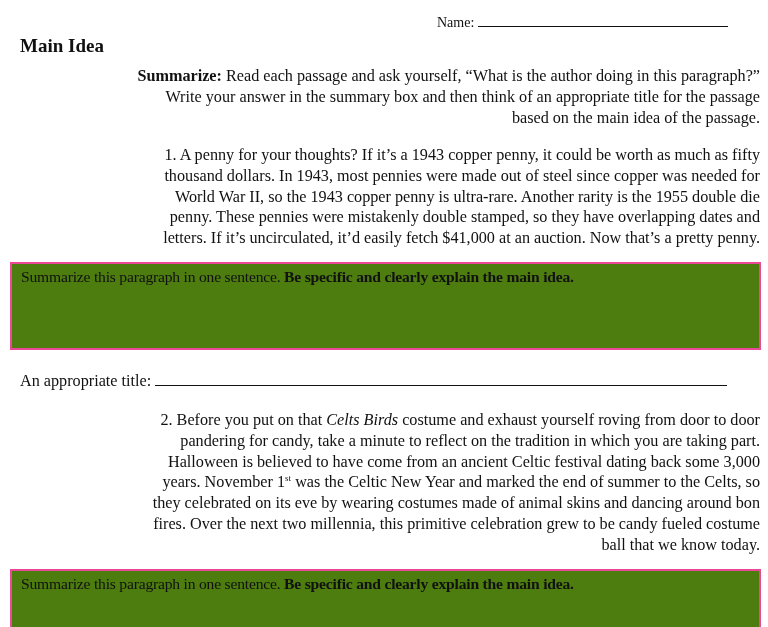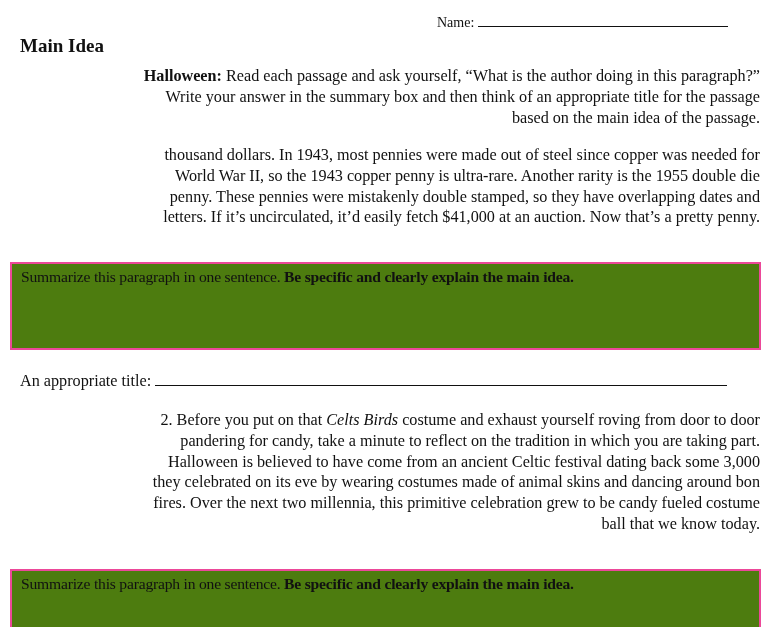--- a/index.html
+++ b/index.html
@@ -35,44 +35,46 @@
 </head>
 <body>
 
 <div class="abs name-row">
   <span>Name:</span><span class="name-line"></span>
 </div>
 
 <div class="abs title">Main Idea</div>
 
 <div class="abs para directions">
-  <span class="line"><b>Halloween:</b><span> Read each passage and ask yourself, “What is the author doing in this paragraph?”</span></span>
+  <span class="line"><b>Summarize:</b><span> Read each passage and ask yourself, “What is the author doing in this paragraph?”</span></span>
   <span class="line">Write your answer in the summary box and then think of an appropriate title for the passage</span>
   <span class="line">based on the main idea of the passage.</span>
 </div>
 
 <div class="abs para p1">
+  <span class="line">1.  A penny for your thoughts?  If it’s a 1943 copper penny, it could be worth as much as fifty</span>
   <span class="line">thousand dollars.  In 1943, most pennies were made out of steel since copper was needed for</span>
   <span class="line">World War II, so the 1943 copper penny is ultra-rare.  Another rarity is the 1955 double die</span>
   <span class="line">penny.  These pennies were mistakenly double stamped, so they have overlapping dates and</span>
   <span class="line">letters.  If it’s uncirculated, it’d easily fetch $41,000 at an auction.  Now that’s a pretty penny.</span>
 </div>
 
 <div class="abs summary-box box1">
   <div class="box-prompt"><span>Summarize this paragraph in one sentence.  </span><b>Be specific and clearly explain the main idea.</b></div>
 </div>
 
 <div class="abs title-row">
   <span>An appropriate title:</span><span class="title-line"></span>
 </div>
 
 <div class="abs para p2">
   <span class="line"><span>2.  Before you put on that </span><i>Celts Birds</i><span> costume and exhaust yourself roving from door to door</span></span>
   <span class="line">pandering for candy, take a minute to reflect on the tradition in which you are taking part.</span>
   <span class="line">Halloween is believed to have come from an ancient Celtic festival dating back some 3,000</span>
+  <span class="line"><span>years.  November 1</span><sup>st</sup><span> was the Celtic New Year and marked the end of summer to the Celts, so</span></span>
   <span class="line">they celebrated on its eve by wearing costumes made of animal skins and dancing around bon</span>
   <span class="line">fires.  Over the next two millennia, this primitive celebration grew to be candy fueled costume</span>
   <span class="line">ball that we know today.</span>
 </div>
 
 <div class="abs summary-box box2">
   <div class="box-prompt"><span>Summarize this paragraph in one sentence.  </span><b>Be specific and clearly explain the main idea.</b></div>
 </div>
 
 </body></html>

